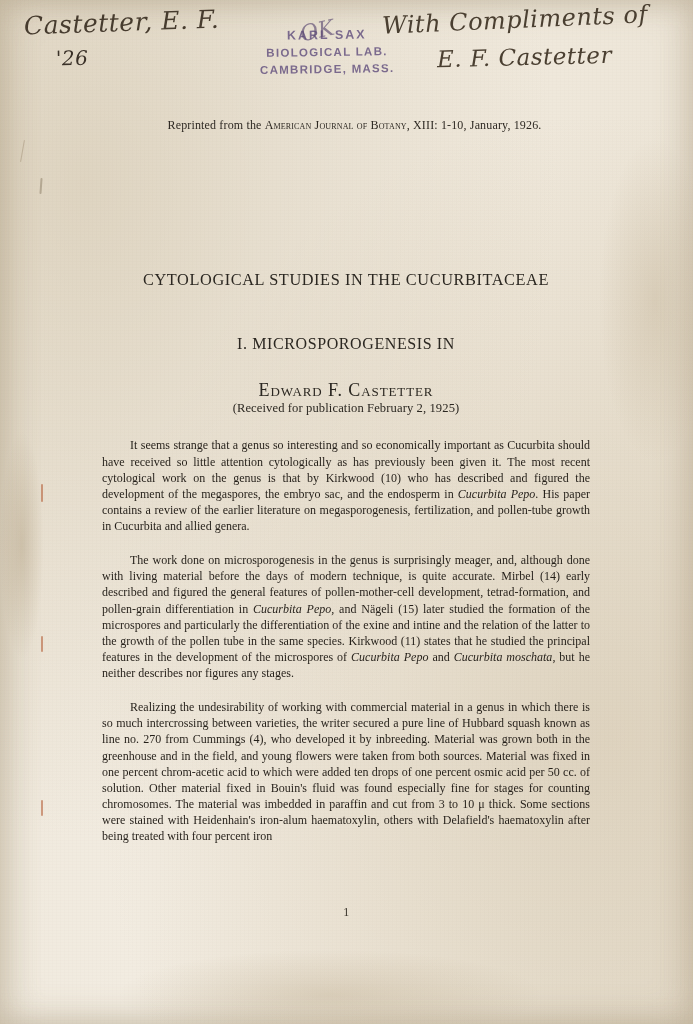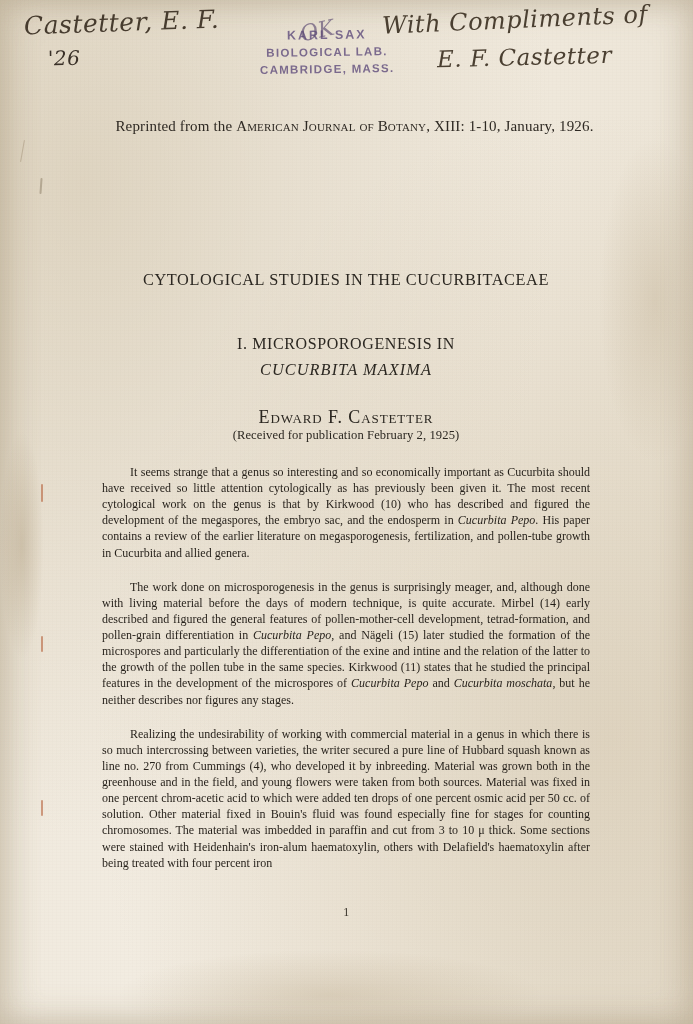--- a/index.html
+++ b/index.html
@@ -51,21 +51,21 @@
     white-space: nowrap;
   }
   #hw-owner {
     left: 24px;
     top: 8px;
     font-size: 25px;
     transform: rotate(-2.0deg);
     color: #463b2e;
   }
   #hw-year {
-    left: 48px;
+    left: 56px;
     top: 46px;
     font-size: 20px;
     transform: rotate(-1deg);
   }
   #hw-compliments {
     left: 382px;
     top: 6px;
     font-size: 24px;
     transform: rotate(-2.5deg);
     color: #4a3f31;
@@ -107,21 +107,21 @@
     transform: rotate(-12deg);
   }
 
   
   #reprint-line {
     position: absolute;
     left: 16px;
     right: 0;
     top: 118px;
     text-align: center;
-    font-size: 15px;
+    font-size: 12px;
     letter-spacing: .15px;
     color: #2e2923;
   }
   .sc { font-variant: small-caps; }
 
   
   .body-block {
     position: absolute;
     left: 84px;
     width: 524px;
@@ -242,21 +242,20 @@
 
   <div id="reprint-line">
     <span>Reprinted from the </span><span class="sc">American Journal of Botany</span><span>, XIII: 1-10, January, 1926.</span>
   </div>
 
   <div class="body-block">
 
     <div class="title-group">
       <div class="title-main">CYTOLOGICAL STUDIES IN THE CUCURBITACEAE</div>
       <div class="title-sub">I.  MICROSPOROGENESIS IN</div>
-      <div class="title-species">CUCURBITA MAXIMA</div>
     </div>
 
     <div class="author">Edward F. Castetter</div>
     <div class="received">(Received for publication February 2, 1925)</div>
 
     <p class="para first">It seems strange that a genus so interesting and so economically important as Cucurbita should have received so little attention cytologically as has previously been given it.   The most recent cytological work on the genus is that by Kirkwood (10) who has described and figured the development of the megaspores, the embryo sac, and the endosperm in <em class="it">Cucurbita Pepo</em>.   His paper contains a review of the earlier literature on megasporogenesis, fertilization, and pollen-tube growth in Cucurbita and allied genera.</p>
     <p class="para">The work done on microsporogenesis in the genus is surprisingly meager, and, although done with living material before the days of modern technique, is quite accurate.   Mirbel (14) early described and figured the general features of pollen-mother-cell development, tetrad-formation, and pollen-grain differentiation in <em class="it">Cucurbita Pepo</em>, and Nägeli (15) later studied the formation of the microspores and particularly the differentiation of the exine and intine and the relation of the latter to the growth of the pollen tube in the same species.   Kirkwood (11) states that he studied the principal features in the development of the microspores of <em class="it">Cucurbita Pepo</em> and <em class="it">Cucurbita moschata</em>, but he neither describes nor figures any stages.</p>
 
     <p class="para">Realizing the undesirability of working with commercial material in a genus in which there is so much intercrossing between varieties, the writer secured a pure line of Hubbard squash known as line no. 270 from Cummings (4), who developed it by inbreeding.   Material was grown both in the greenhouse and in the field, and young flowers were taken from both sources. Material was fixed in one percent chrom-acetic acid to which were added ten drops of one percent osmic acid per 50 cc. of solution.   Other material fixed in Bouin's fluid was found especially fine for stages for counting chromosomes. The material was imbedded in paraffin and cut from 3 to 10 μ thick.   Some sections were stained with Heidenhain's iron-alum haematoxylin, others with Delafield's haematoxylin after being treated with four percent iron</p>
 

